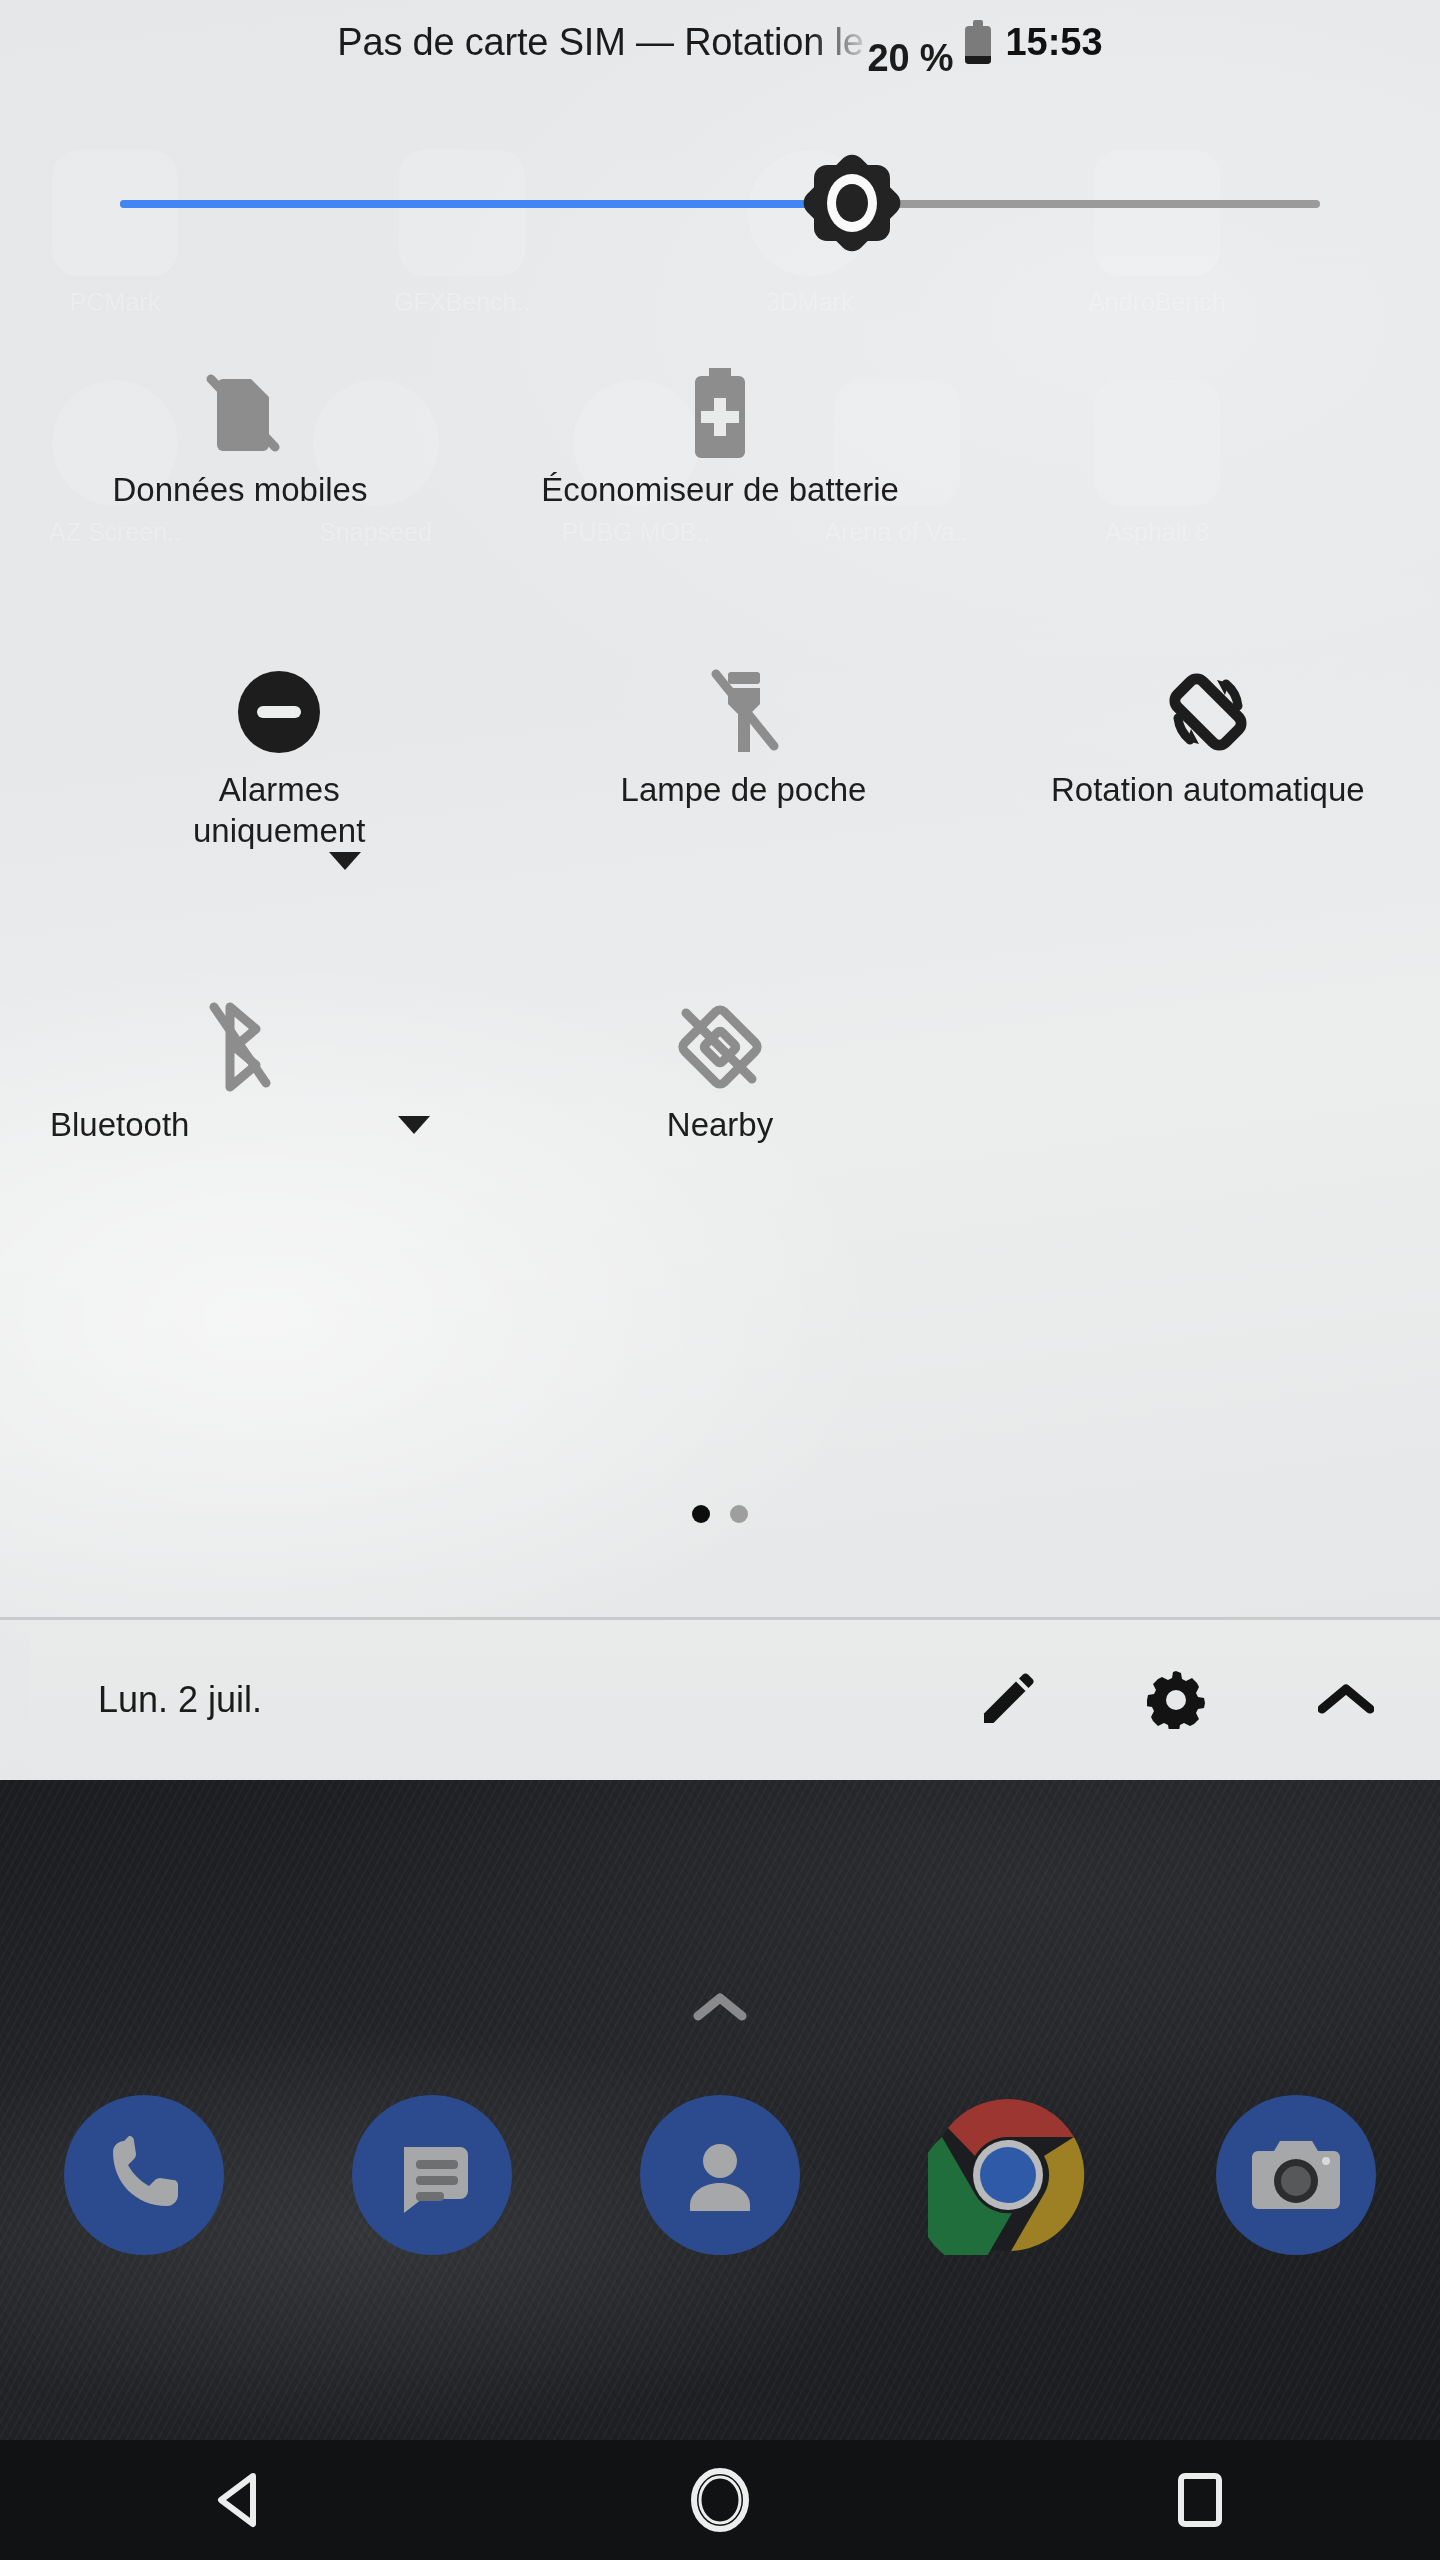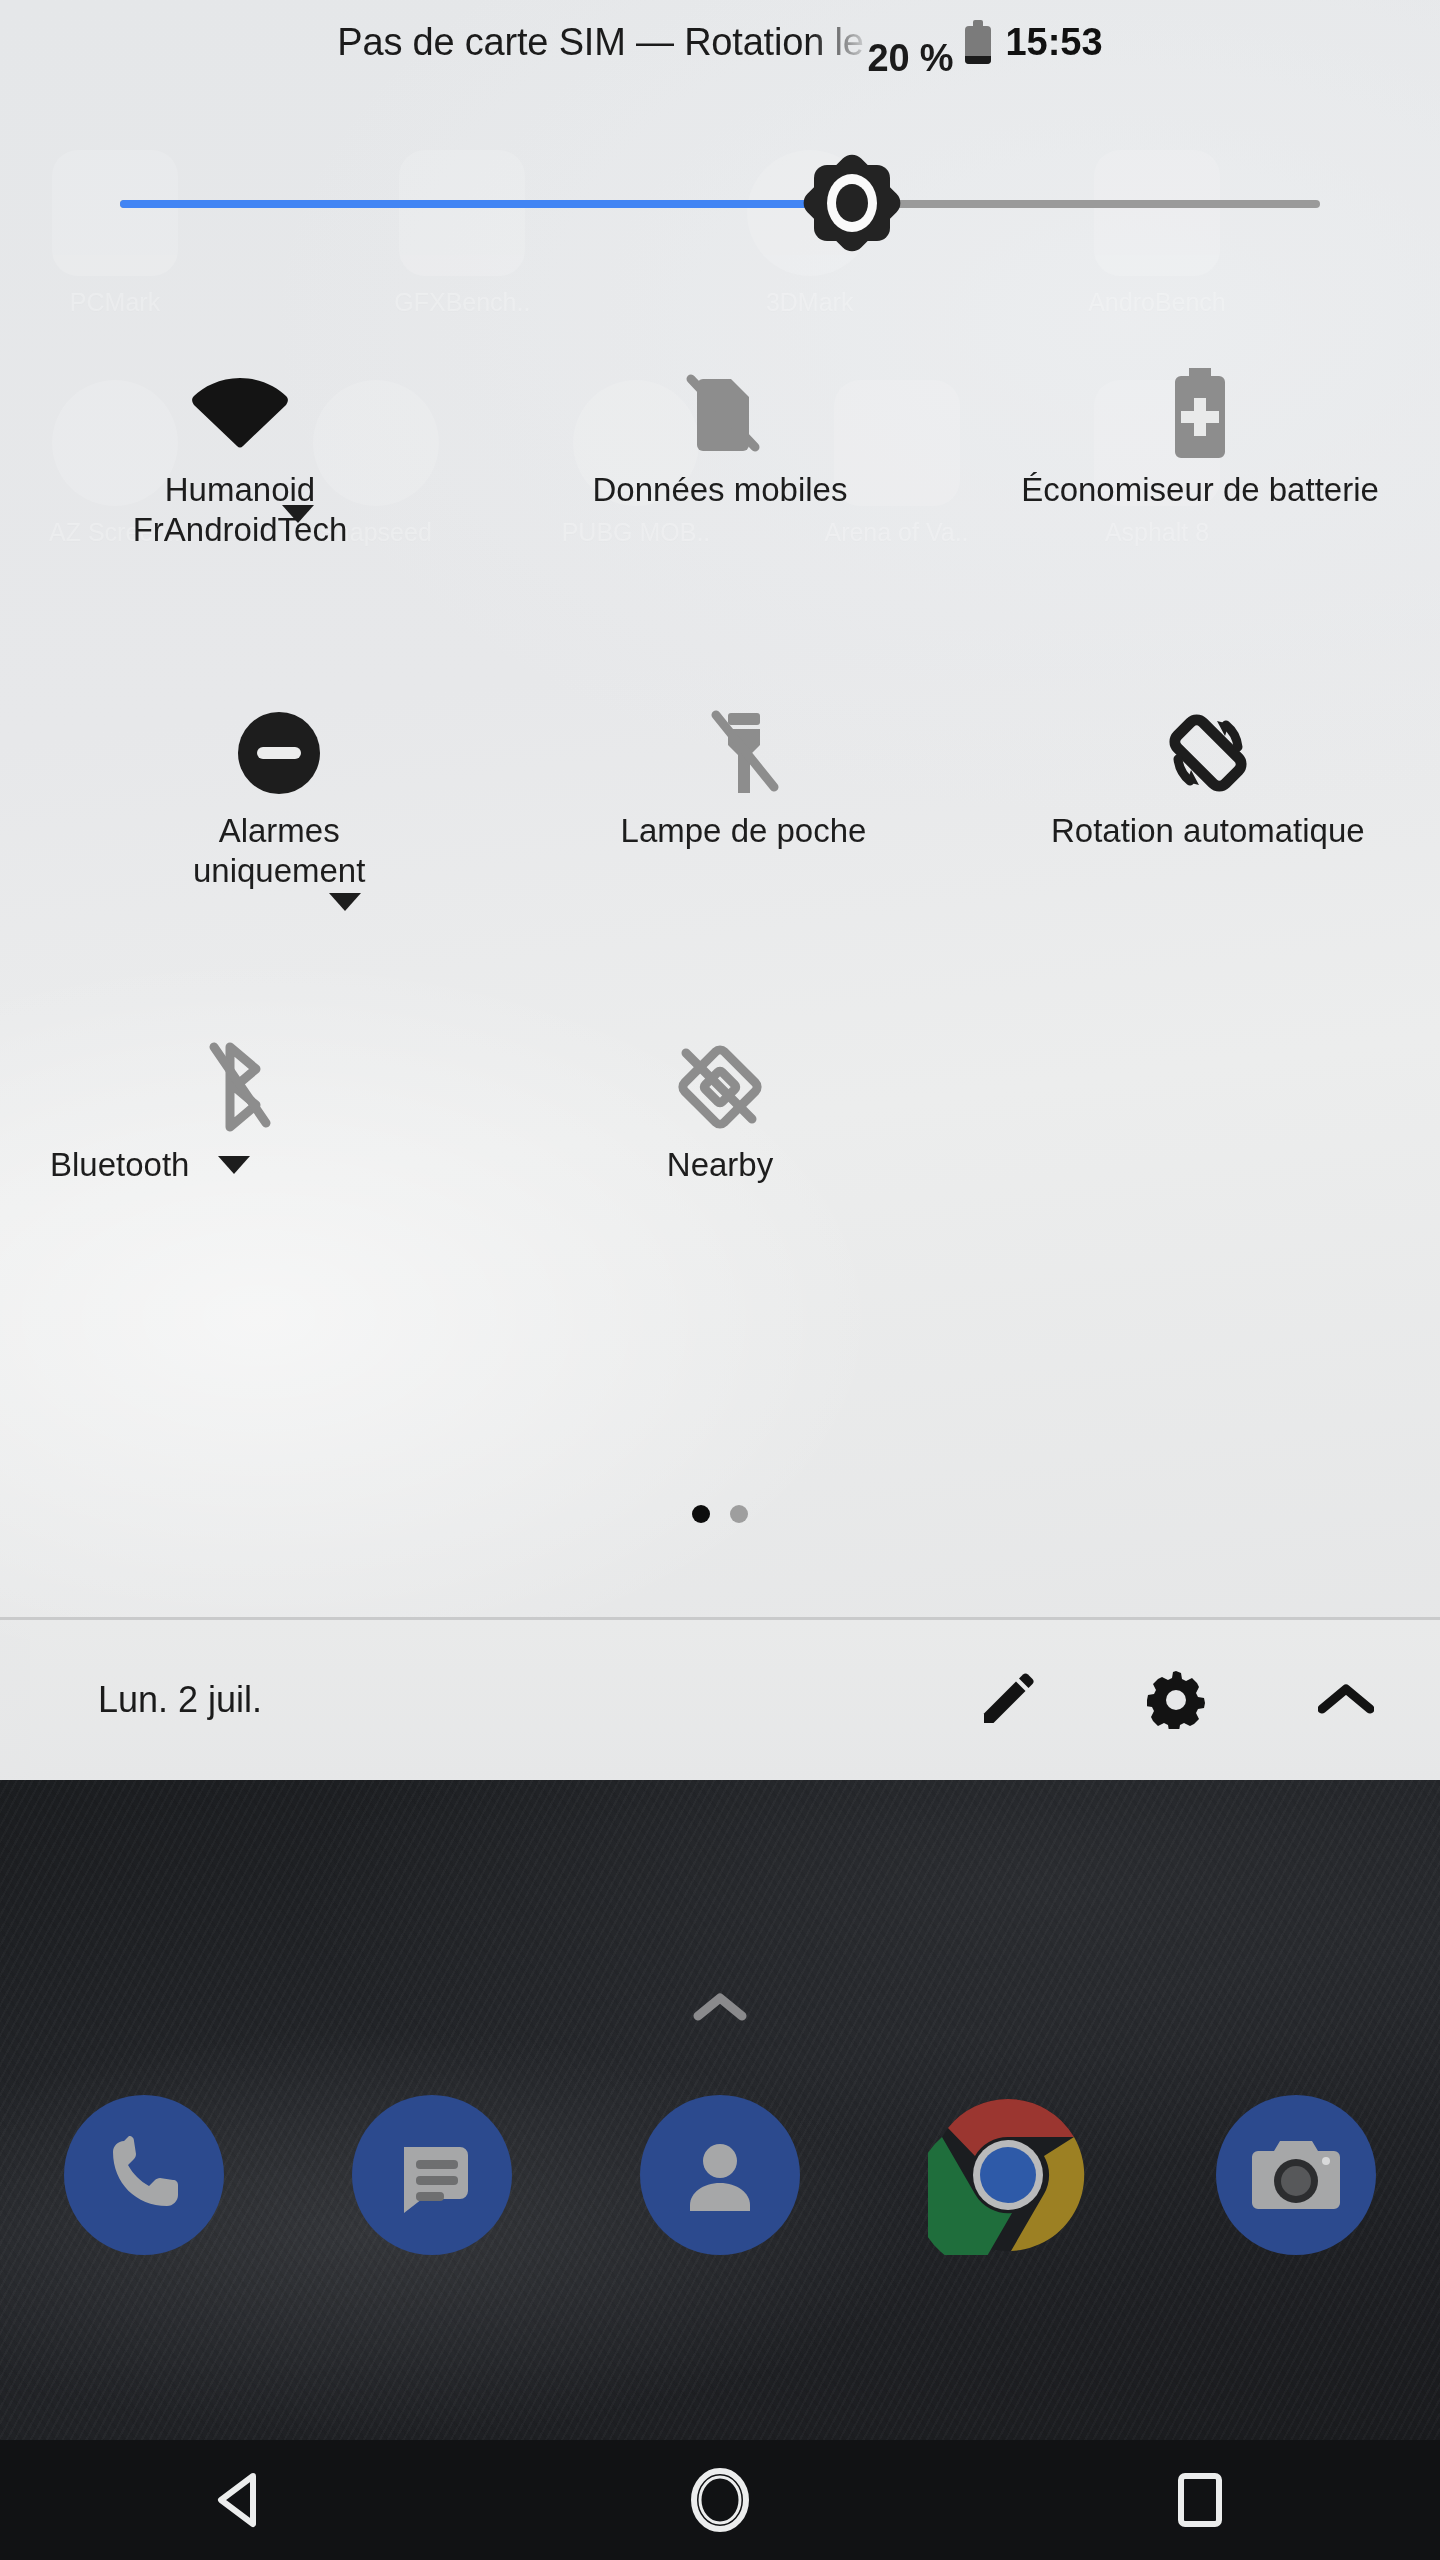--- a/index.html
+++ b/index.html
@@ -63,21 +63,21 @@
   .bright-thumb .core{ position:absolute; left:36px; top:33px; width:32px; height:38px;
     border-radius:50%; background:#232323; z-index:4; }
 
   
   #tiles{ position:absolute; left:0; top:330px; width:1440px; }
   .tile-row{ display:flex; width:1440px; }
   .tile{ width:480px; position:relative; height:auto; padding-top:24px; }
   .tile-ico{ height:116px; display:flex; align-items:center; justify-content:center; }
   .tile-lbl{ text-align:center; font-size:33px; line-height:1.22; color:#1d1d1d;
     padding:0 50px; }
-  .tile-lbl.inline{ display:flex; align-items:center; justify-content:flex-start; gap:29px; }
+  .tile-lbl.inline{ display:flex; align-items:center; justify-content:space-between; gap:29px; }
   .caret{ width:0;height:0;border-left:16px solid transparent;
     border-right:16px solid transparent;border-top:18px solid #1d1d1d; }
   .caret-abs{ position:absolute; }
   svg{ display:block; }
 
   
   #dots{ position:absolute; left:0; top:1505px; width:1440px;
     display:flex; justify-content:center; gap:20px; }
   .dot{ width:18px;height:18px;border-radius:50%; }
   .dot.on{ background:#0d0d0d; } .dot.off{ background:#9e9e9e; }
@@ -184,31 +184,20 @@
       <div class="star"></div>
         <div class="star2"></div>
       <div class="ring"></div>
         <div class="core"></div>
     </div>
   </div>
 
   <div id="tiles">
 
     <div class="tile-row">
-      <div class="tile">
-        <div class="tile-ico">
-          <svg width="96" height="76" viewBox="0 0 96 76">
-              <path d="M48 4C28 4 11 13 2 22c-3 3-2 6 0 9l43 41c2 2 4 2 6 0l43-41c2-3 3-6 0-9C85 13 68 4 48 4z" fill="#141414"></path>
-            </svg>
-        </div>
-        <div class="tile-lbl">
-          <span>Humanoid</span><br><span>FrAndroidTech</span>
-        </div>
-        <div class="caret caret-abs" style="left:282px; top:175px;"></div>
-      </div>
 
       <div class="tile">
         <div class="tile-ico">
           <svg width="90" height="90" viewBox="0 0 90 90">
             <path d="M28 12h28l18 18v48a6 6 0 0 1-6 6H28a6 6 0 0 1-6-6V18a6 6 0 0 1 6-6z" fill="#8d8d8d"></path>
             <line x1="16" y1="12" x2="80" y2="80" stroke="#8d8d8d" stroke-width="9" stroke-linecap="round"></line>
           </svg>
         </div>
         <div class="tile-lbl">Données mobiles</div>
       </div>

